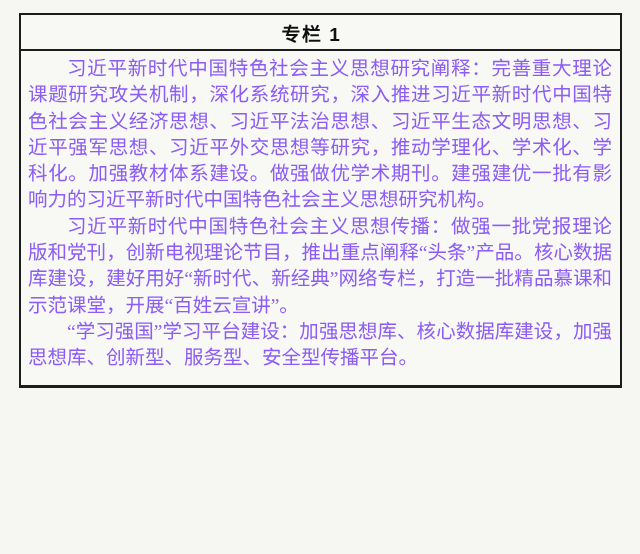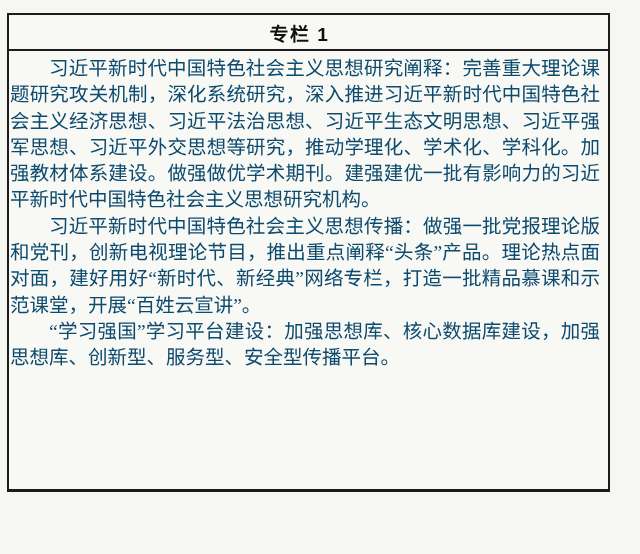--- a/index.html
+++ b/index.html
@@ -9,24 +9,24 @@
   body {
     width: 640px;
     height: 554px;
     background: #f6f6f3;
     position: relative;
     overflow: hidden;
     font-family: "Liberation Serif", serif;
   }
   .column-box {
     position: absolute;
-    left: 7px;
+    left: 19px;
     top: 13px;
     width: 603px;
-    height: 479px;
+    height: 375px;
     box-sizing: border-box;
     border: 2px solid #1c1c1c;
     border-bottom-width: 3px;
     background: #f8f8f5;
   }
   .box-header {
     box-sizing: border-box;
     height: 36px;
     border-bottom: 2px solid #1c1c1c;
     display: flex;
@@ -37,38 +37,38 @@
     font-size: 19px;
     letter-spacing: 1.5px;
     color: #101010;
     white-space: nowrap;
   }
   .box-header .box-label {
     margin-right: 18px;
   }
   .box-body {
     box-sizing: border-box;
-    padding: 5px 8px 0 1px;
-    color: #0c4a6e;
+    padding: 5px 8px 0 7px;
+    color: #8b5cf6;
     font-size: 19.5px;
     line-height: 26.3px;
     text-align: justify;
     text-justify: inter-character;
   }
   .box-body p {
     margin: 0;
     padding: 0;
     text-indent: 2em;
   }
 </style>
 </head>
 <body>
 
 <div class="column-box">
   <div class="box-header">
     <span class="box-label">专栏 1</span>
   </div>
   <div class="box-body">
     <p>习近平新时代中国特色社会主义思想研究阐释：完善重大理论课题研究攻关机制，深化系统研究，深入推进习近平新时代中国特色社会主义经济思想、习近平法治思想、习近平生态文明思想、习近平强军思想、习近平外交思想等研究，推动学理化、学术化、学科化。加强教材体系建设。做强做优学术期刊。建强建优一批有影响力的习近平新时代中国特色社会主义思想研究机构。</p>
-    <p>习近平新时代中国特色社会主义思想传播：做强一批党报理论版和党刊，创新电视理论节目，推出重点阐释“头条”产品。理论热点面对面，建好用好“新时代、新经典”网络专栏，打造一批精品慕课和示范课堂，开展“百姓云宣讲”。</p>
+    <p>习近平新时代中国特色社会主义思想传播：做强一批党报理论版和党刊，创新电视理论节目，推出重点阐释“头条”产品。核心数据库建设，建好用好“新时代、新经典”网络专栏，打造一批精品慕课和示范课堂，开展“百姓云宣讲”。</p>
     <p>“学习强国”学习平台建设：加强思想库、核心数据库建设，加强思想库、创新型、服务型、安全型传播平台。</p>
   </div>
 </div>
 
 </body></html>

